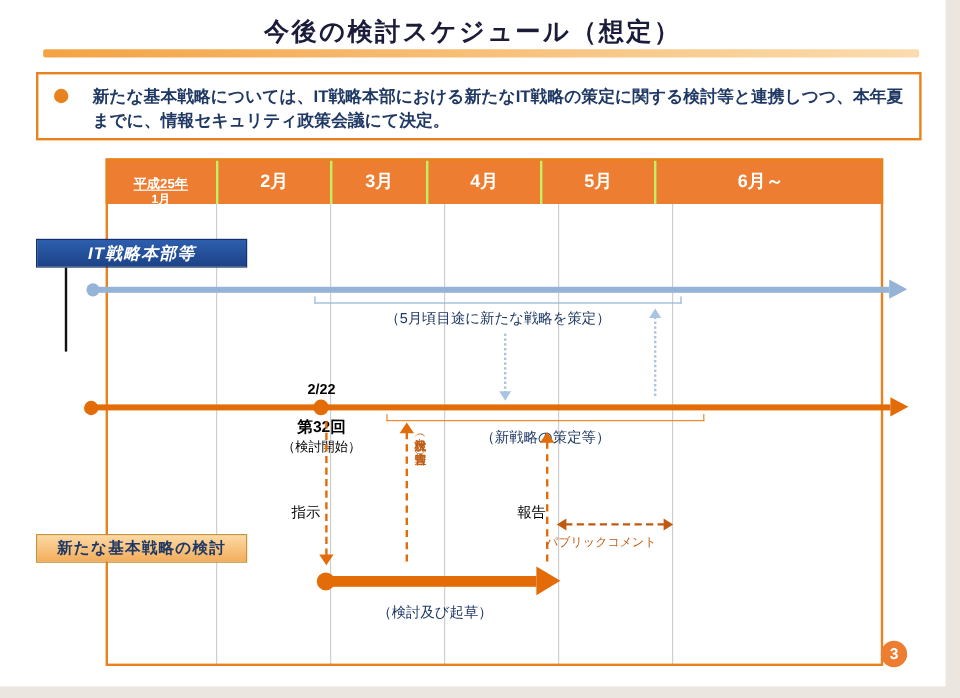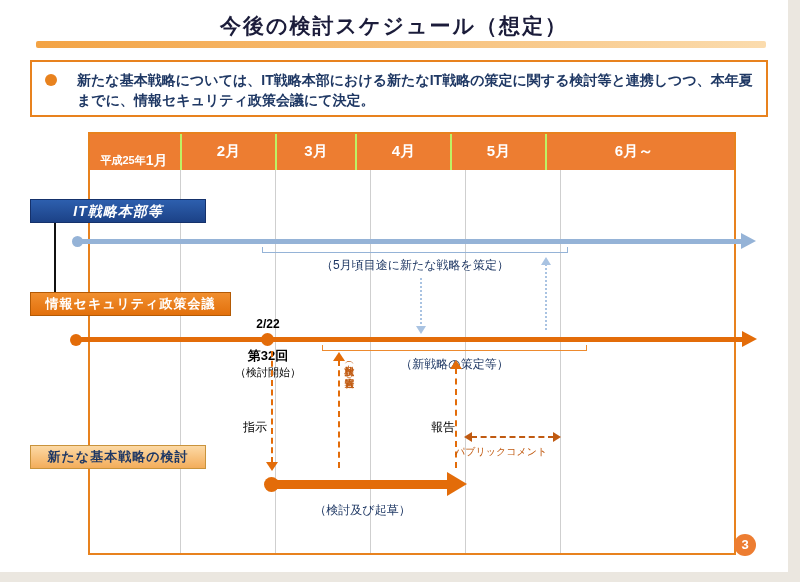--- a/index.html
+++ b/index.html
@@ -29,23 +29,23 @@
   .summary-text   { font-size:14px; font-weight:bold; color:#1f3864; line-height:20px;margin-left:11px; }
 
   .frame { left:88px; top:132px; width:648px; height:423px; border:2px solid #e8821e; pointer-events:none; }
 
   .tl-header { left:88px; top:132px; width:648px; height:38px; display:flex; background:#ed7d31; }
   .tl-cell {
     display:flex; align-items:center; justify-content:center;
     color:#fff; font-weight:bold; font-size:15px;
   }
   .tl-cell + .tl-cell { border-left:2px solid #bef264; }
-  .tl-cell-first { flex-direction:row; line-height:1.15; padding-top:18px; }
+  .tl-cell-first { flex-direction:column; line-height:1.15; padding-top:18px;text-decoration:underline; }
   .tl-cell-first .yr { font-size:11px; }
-  .tl-cell-first .mo { font-size:14px; }
+  .tl-cell-first .mo { font-size:10px; }
 
   .gridline { top:170px; width:1px; height:384px; background:#cfcfcf; }
 
   .lane-label {
     height:24px; text-align:center; line-height:22px;
     font-weight:bold; letter-spacing:1px;
   }
   .lane-blue   { background:linear-gradient(to bottom,#2d5fae,#1c4287); border:1px solid #15316b; color:#fff; font-size:14px; }
   .lane-orange { background:linear-gradient(to bottom,#f18f2f,#e2700c); border:1px solid #b35a05; color:#fff; font-size:13px; }
   .lane-tan    { background:linear-gradient(to bottom,#fcd9a5,#f3ad5b); border:1px solid #c9933c; color:#1f3864; font-size:13px; }
@@ -120,21 +120,20 @@
     <div class="abs tri" style="left:741px; top:233px; border-top:8px solid transparent; border-bottom:8px solid transparent; border-left:15px solid #95b3d7;"></div>
 
     <div class="abs bracket-blue" style="left:262px; top:247px; width:306px;"></div>
     <div class="abs note" style="left:252px; top:257px; width:326px;">（5月頃目途に新たな戦略を策定）</div>
 
     <div class="abs" style="left:420px; top:278px; height:50px; border-left:2px dotted #a9c3e2;"></div>
     <div class="abs tri" style="left:416px; top:326px; border-left:5px solid transparent; border-right:5px solid transparent; border-top:8px solid #a9c3e2;"></div>
     <div class="abs tri" style="left:541px; top:257px; border-left:5px solid transparent; border-right:5px solid transparent; border-bottom:8px solid #a9c3e2;"></div>
     <div class="abs" style="left:545px; top:264px; height:66px; border-left:2px dotted #a9c3e2;"></div>
 
-    <div class="abs lane-label lane-orange" style="left:30px; top:292px; width:201px;">情報セキュリティ政策会議</div>
 
     <div class="abs dot" style="left:70px; top:334px; width:12px; height:12px; background:#e36c09;"></div>
     <div class="abs" style="left:76px; top:337px; width:666px; height:5px; background:#e36c09;"></div>
     <div class="abs tri" style="left:742px; top:331px; border-top:8px solid transparent; border-bottom:8px solid transparent; border-left:15px solid #e36c09;"></div>
 
     <div class="abs dot" style="left:261px; top:333px; width:13px; height:13px; background:#e36c09;"></div>
     <div class="abs" style="left:218px; top:317px; width:100px; text-align:center; font-size:12px; font-weight:bold; color:#000;">2/22</div>
     <div class="abs" style="left:213px; top:347px; width:110px; text-align:center; color:#000;">
       <div style="font-size:13px; font-weight:bold;">第32回</div>
       <div style="font-size:11px;">（検討開始）</div>

